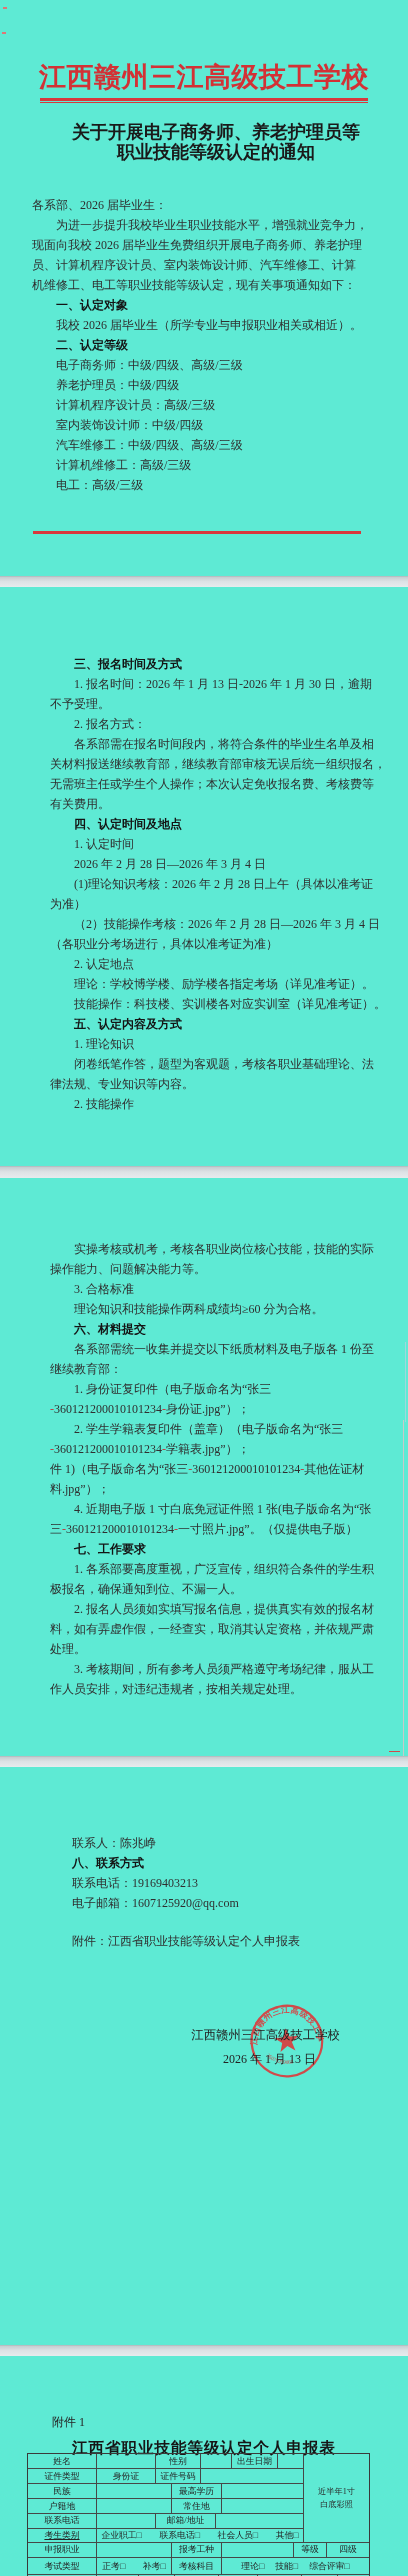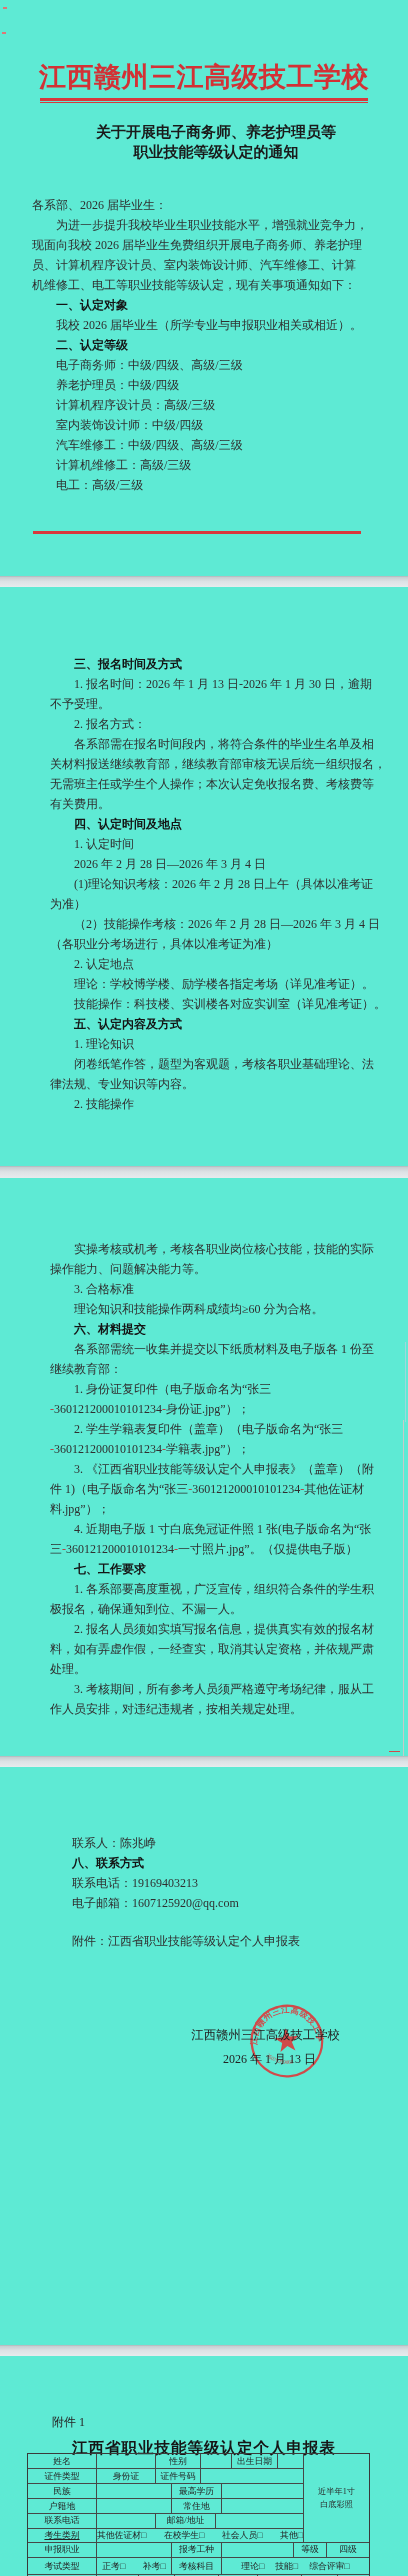--- a/index.html
+++ b/index.html
@@ -4,21 +4,21 @@
 <style>
   html,body{margin:0;padding:0;}
   body{width:408px;background:#d9dde0;font-family:"Liberation Serif","DejaVu Serif",serif;}
   .page{position:relative;width:408px;background:#5eead4;overflow:hidden;}
   .p1{height:576px}.p2{height:579px}.p3{height:578px}.p4{height:578px}.p5{height:578px}
   .sep{height:10.3px;background:linear-gradient(180deg,#c6cdd1 0%,#dde2e5 45%,#e7ebed 100%);border-top:0.5px solid #b7bec2;}
   .school{padding-top:63px;text-align:center;font-size:27px;font-weight:bold;color:#d33135;letter-spacing:0.5px;line-height:29px;}
   .rule{width:328px;margin:6.2px auto 0;}
   .rule-thick{height:2.6px;background:#d8383d;}
   .rule-thin{height:1px;background:#d8383d;margin-top:1.5px;}
-  .doc-title{margin-top:18.5px;text-align:center;font-size:15px;font-weight:bold;line-height:20px;color:#1a1a1a;margin-left:24px;}
+  .doc-title{margin-top:18.5px;text-align:center;font-size:18px;font-weight:bold;line-height:20px;color:#1a1a1a;margin-left:24px;}
   .content{margin-left:50px;width:309px;}
   .c1{margin-top:33px;margin-left:32px;}
   .line{font-size:12px;line-height:20px;color:#2f2f2f;white-space:nowrap;}
   .ind{padding-left:24px;}
   .h{font-family:"Liberation Sans","DejaVu Sans",sans-serif;font-weight:bold;color:#141414;}
   .red{color:#c9363c;}
   .footer-rule{position:absolute;left:33px;top:531px;width:328px;height:2.6px;background:#d8383d;}
   .p4block{margin-left:72px;padding-top:66px;}
   .gap36{margin-top:18.5px;}
   .sign-school{position:absolute;top:260px;right:68px;font-size:12.4px;color:#222;z-index:3;white-space:nowrap;}
@@ -116,21 +116,20 @@
     <div class="line">操作能力、问题解决能力等。</div>
     <div class="line ind">3. 合格标准</div>
     <div class="line ind">理论知识和技能操作两科成绩均≥60 分为合格。</div>
     <div class="line ind h">六、材料提交</div>
     <div class="line ind">各系部需统一收集并提交以下纸质材料及电子版各 1 份至</div>
     <div class="line">继续教育部：</div>
     <div class="line ind">1. 身份证复印件（电子版命名为“张三</div>
     <div class="line"><span class="red">-</span><span>360121200010101234</span><span class="red">-</span><span>身份证.jpg”）；</span></div>
     <div class="line ind">2. 学生学籍表复印件（盖章）（电子版命名为“张三</div>
     <div class="line"><span class="red">-</span><span>360121200010101234</span><span class="red">-</span><span>学籍表.jpg”）；</span></div>
-    <div class="line ind">3. 《江西省职业技能等级认定个人申报表》（盖章）（附</div>
     <div class="line"><span>件 1)（电子版命名为“张三</span><span class="red">-</span><span>360121200010101234</span><span class="red">-</span><span>其他佐证材</span></div>
     <div class="line">料.jpg”）；</div>
     <div class="line ind">4. 近期电子版 1 寸白底免冠证件照 1 张(电子版命名为“张</div>
     <div class="line"><span>三</span><span class="red">-</span><span>360121200010101234</span><span class="red">-</span><span>一寸照片.jpg”。（仅提供电子版）</span></div>
     <div class="line ind h">七、工作要求</div>
     <div class="line ind">1. 各系部要高度重视，广泛宣传，组织符合条件的学生积</div>
     <div class="line">极报名，确保通知到位、不漏一人。</div>
     <div class="line ind">2. 报名人员须如实填写报名信息，提供真实有效的报名材</div>
     <div class="line">料，如有弄虚作假，一经查实，取消其认定资格，并依规严肃</div>
     <div class="line">处理。</div>
@@ -205,21 +204,21 @@
           <div class="fc" style="flex:1;"></div>
         </div>
         <div class="frow" style="height:13.4px;">
           <div class="fc" style="width:69px;">联系电话</div>
           <div class="fc" style="width:59px;"></div>
           <div class="fc" style="width:60px;">邮箱/地址</div>
           <div class="fc" style="flex:1;"></div>
         </div>
         <div class="frow" style="height:13.4px;border-bottom:none;">
           <div class="fc" style="width:69px;text-decoration:underline;">考生类别</div>
-          <div class="fc" style="flex:1;">其他佐证材□　　在校学生□　　社会人员□　　其他□</div>
+          <div class="fc" style="flex:1;">企业职工□　　联系电话□　　社会人员□　　其他□</div>
         </div>
       </div>
       <div class="photo-cell">
         <div>近半年1寸</div>
         <div>白底彩照</div>
       </div>
     </div>
     <div style="border-top:0.8px solid #474747;"></div>
 
     <div class="frow" style="height:14px;">

